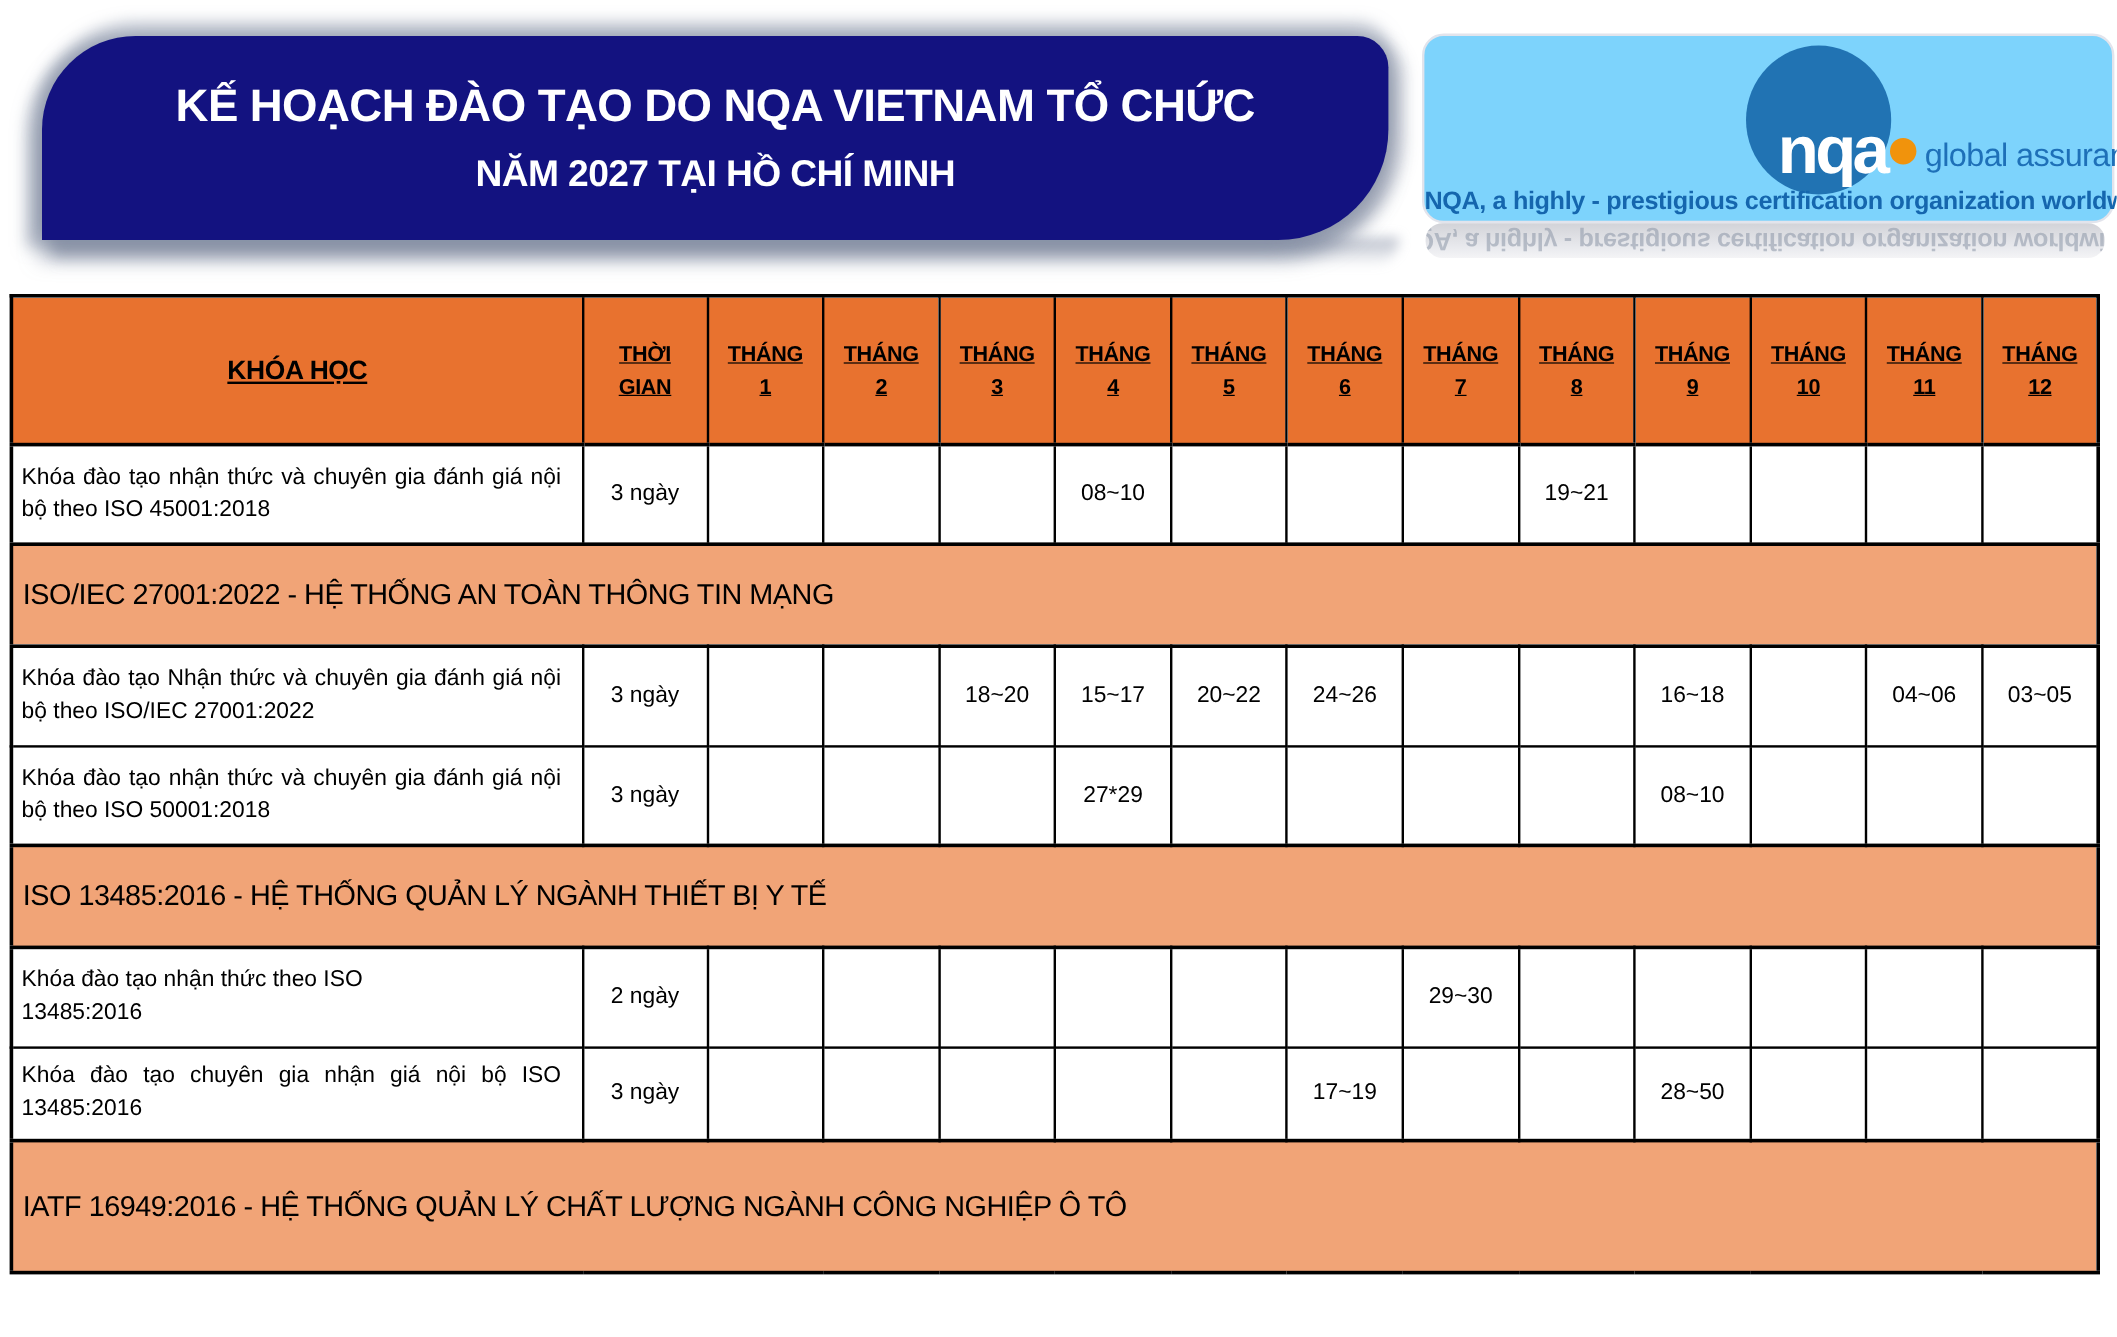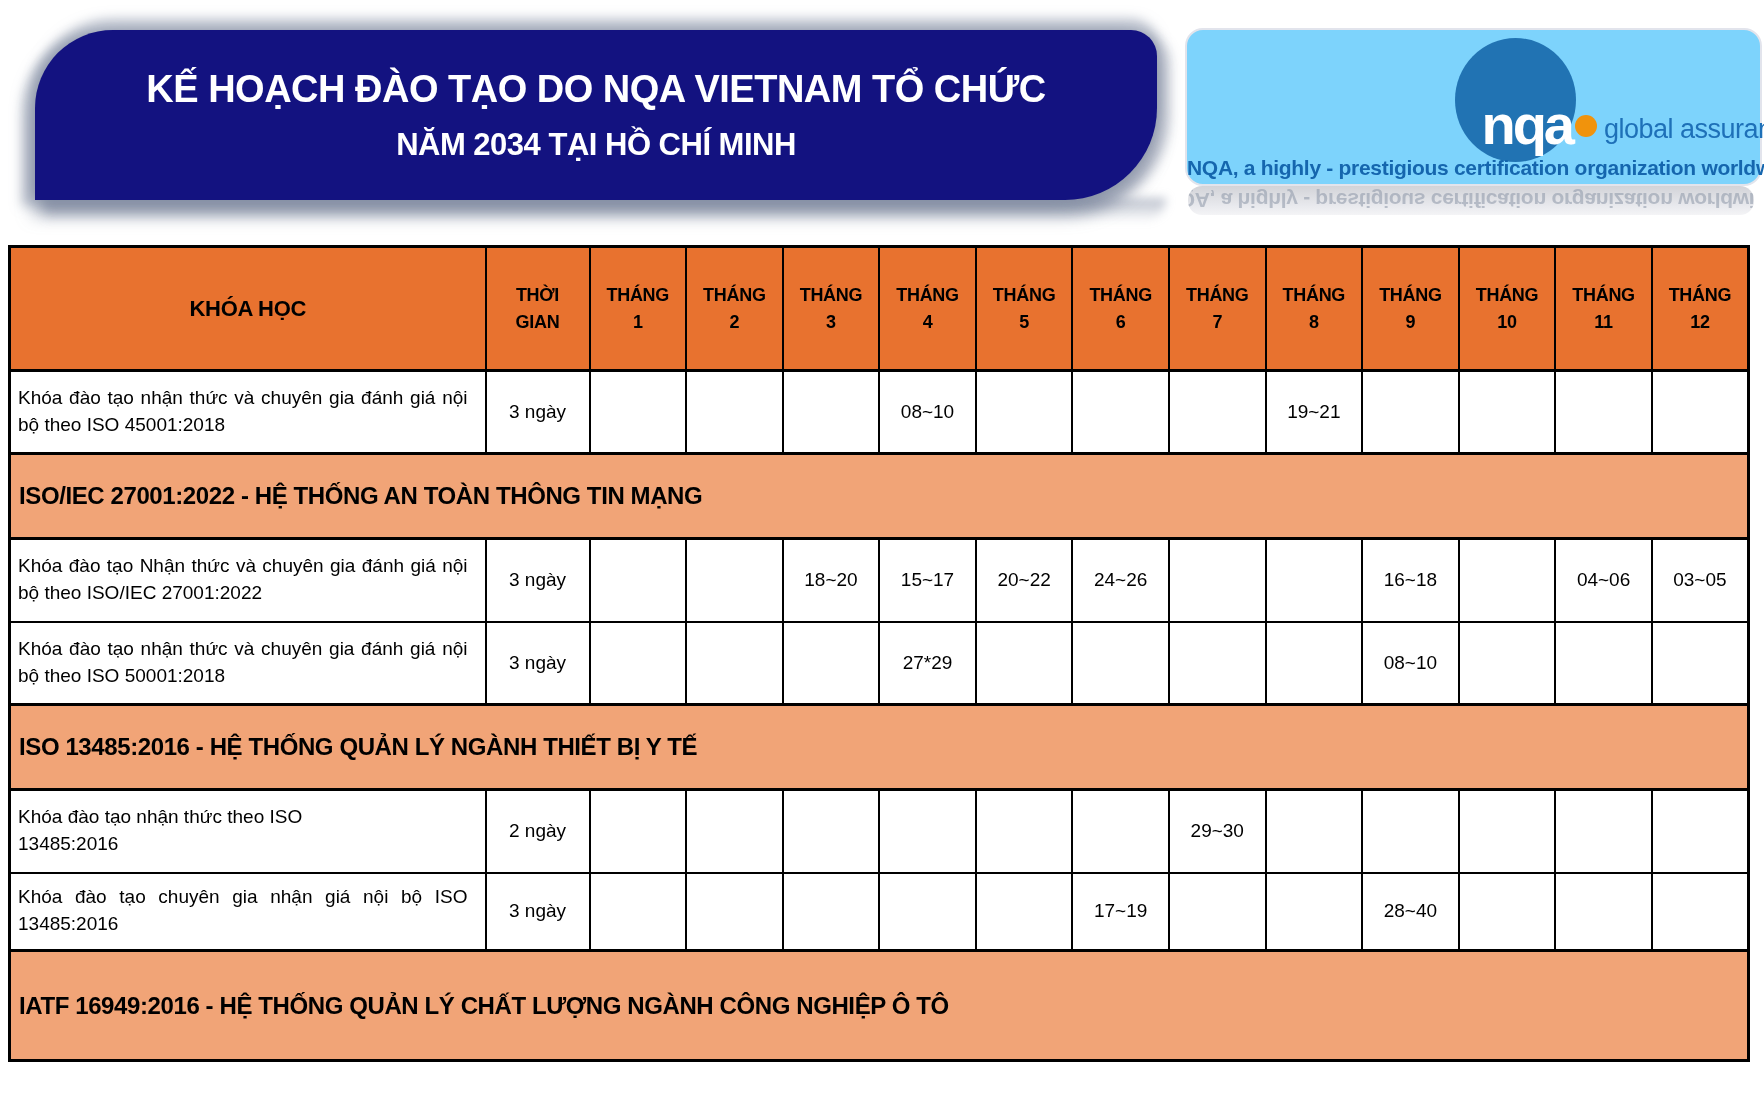--- a/index.html
+++ b/index.html
@@ -72,58 +72,58 @@
     color:#8d97a8;opacity:.55;
   }
 
   
   table.sched{
     position:absolute;left:8px;top:245px;width:1739px;
     border-collapse:collapse;table-layout:fixed;
     border:3px solid #000;
   }
   .sched th,.sched td{border:2px solid #000;overflow:hidden;}
-  .sched thead tr{height:124px;}
+  .sched thead tr{height:124px;text-decoration:underline;}
   .sched thead th{
     background:var(--header_bg,#E8722F);font-weight:bold;text-align:center;
     vertical-align:middle;padding:0 2px;
   }
   .course-h{font-size:22px;letter-spacing:-.3px;}
   .dur-h,.month-h{font-size:18px;line-height:1.45;letter-spacing:-.3px;}
   .sched thead th{border-bottom:3px solid #000;}
 
   .course-row{height:83px;}
   .course-cell{
     font-size:19px;line-height:1.42;text-align:justify;vertical-align:middle;
     padding:2px 17px 2px 7px;background:#fff;
   }
   .course-cell.left{text-align:left;white-space:pre-line;}
   .duration-cell,.month-cell{
     font-size:19px;text-align:center;vertical-align:middle;background:#fff;
   }
   .section-row td{
     background:var(--section_bg,#F1A477);
     border-top:3px solid #000;border-bottom:3px solid #000;
-    font-weight:bold;font-size:24px;letter-spacing:-.4px;
+    font-weight:normal;font-size:24px;letter-spacing:-.4px;
     padding:0 0 0 8px;vertical-align:middle;height:82px;
   }
   .sched tbody tr:nth-child(7){height:78px;}
   .sched tbody tr:nth-child(8){height:68px;}
   .sched tbody tr:last-child td{height:107px;}
 </style>
 </head>
 <body>
 
 <div id="stage">
 
   <div class="banner-under-shadow"></div>
 
   <div class="banner">
     <div class="line1">KẾ HOẠCH ĐÀO TẠO DO NQA VIETNAM TỔ CHỨC</div>
-    <div class="line2">NĂM 2034 TẠI HỒ CHÍ MINH</div>
+    <div class="line2">NĂM 2027 TẠI HỒ CHÍ MINH</div>
   </div>
 
   <div class="logo-card">
     <div class="nqa-circle">
       <span>nqa</span>
     </div>
     <div class="nqa-dot"></div>
     <div class="ga-text">global assurance</div>
     <div class="tagline">NQA, a highly - prestigious certification organization worldwide</div>
   </div>
@@ -282,21 +282,21 @@
           <td class="course-cell">Khóa đào tạo chuyên gia nhận giá nội bộ ISO 13485:2016</td>
           <td class="duration-cell">3 ngày</td>
           <td class="month-cell"></td>
           <td class="month-cell"></td>
           <td class="month-cell"></td>
           <td class="month-cell"></td>
           <td class="month-cell"></td>
           <td class="month-cell">17~19</td>
           <td class="month-cell"></td>
           <td class="month-cell"></td>
-          <td class="month-cell">28~40</td>
+          <td class="month-cell">28~50</td>
           <td class="month-cell"></td>
           <td class="month-cell"></td>
           <td class="month-cell"></td>
         </tr>
         <tr class="section-row">
           <td colspan="14" class="section-cell">IATF 16949:2016 - HỆ THỐNG QUẢN LÝ CHẤT LƯỢNG NGÀNH CÔNG NGHIỆP Ô TÔ</td>
         </tr>
       </tbody>
   </table>
 

